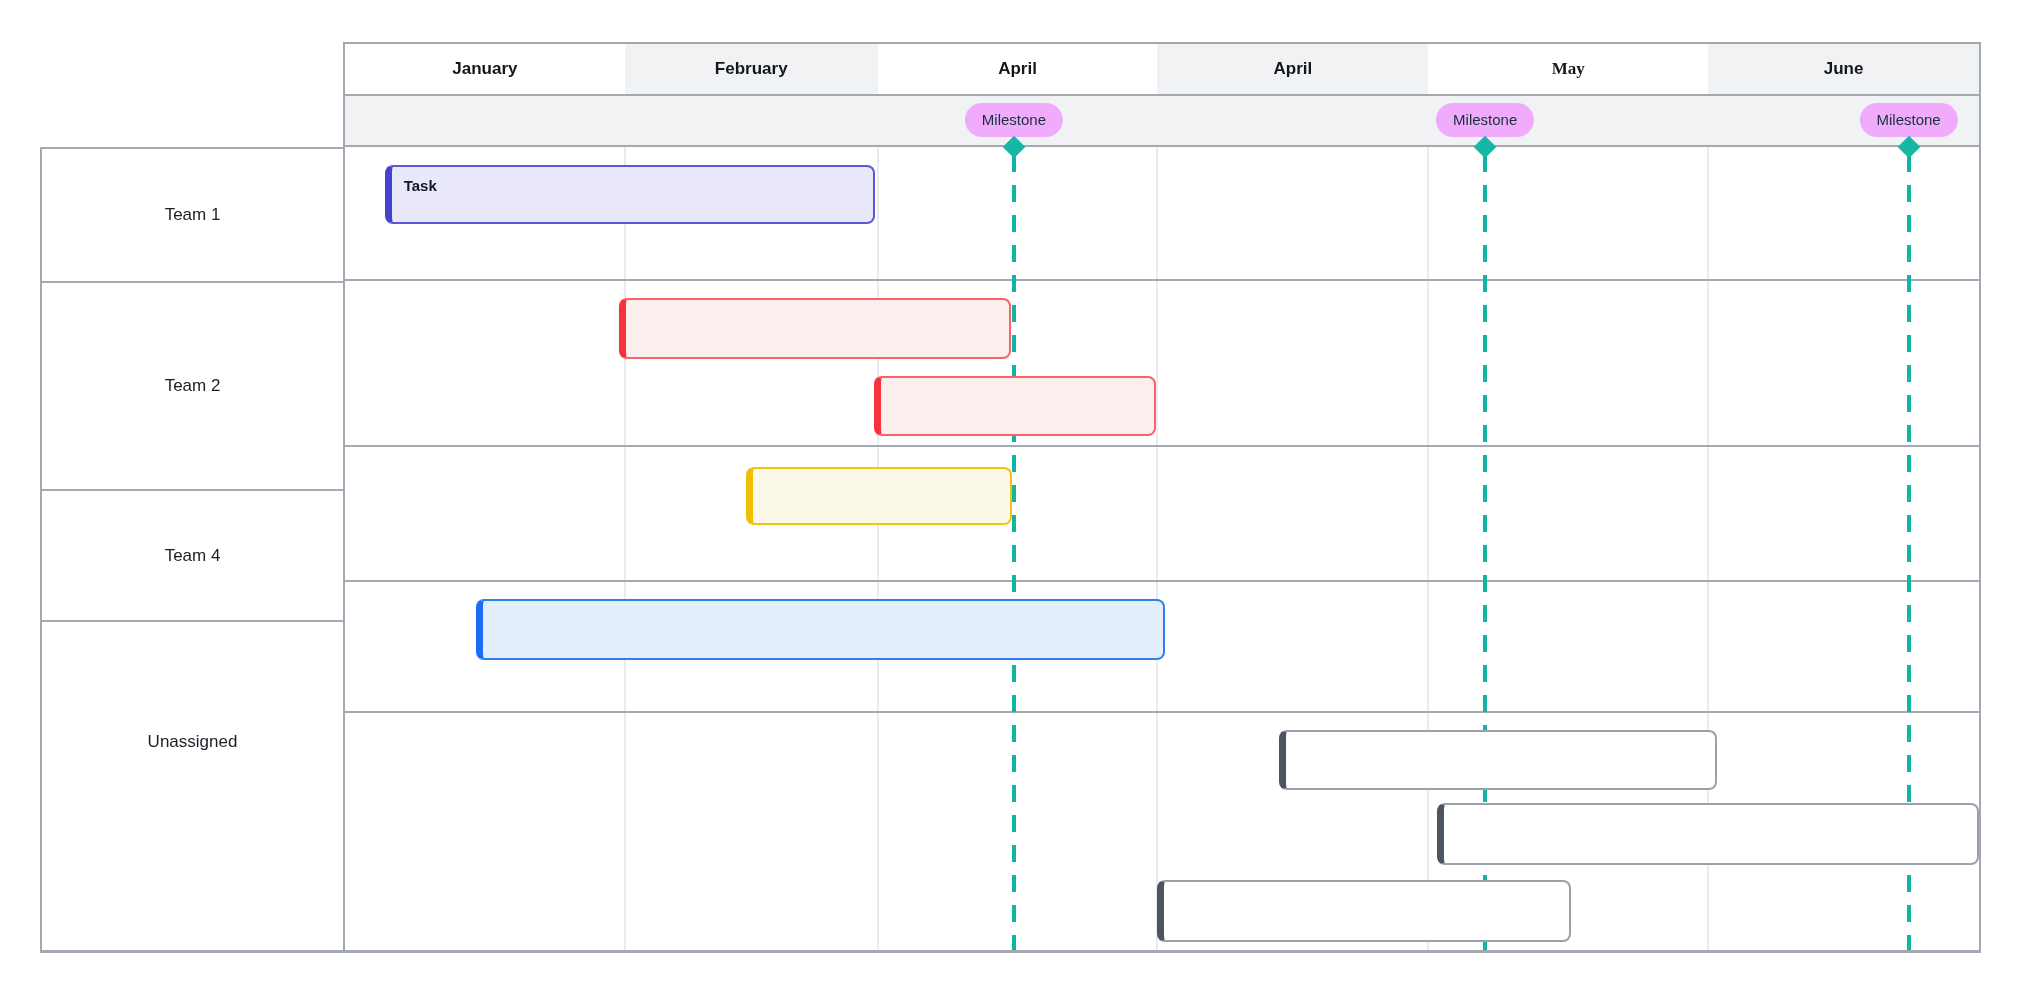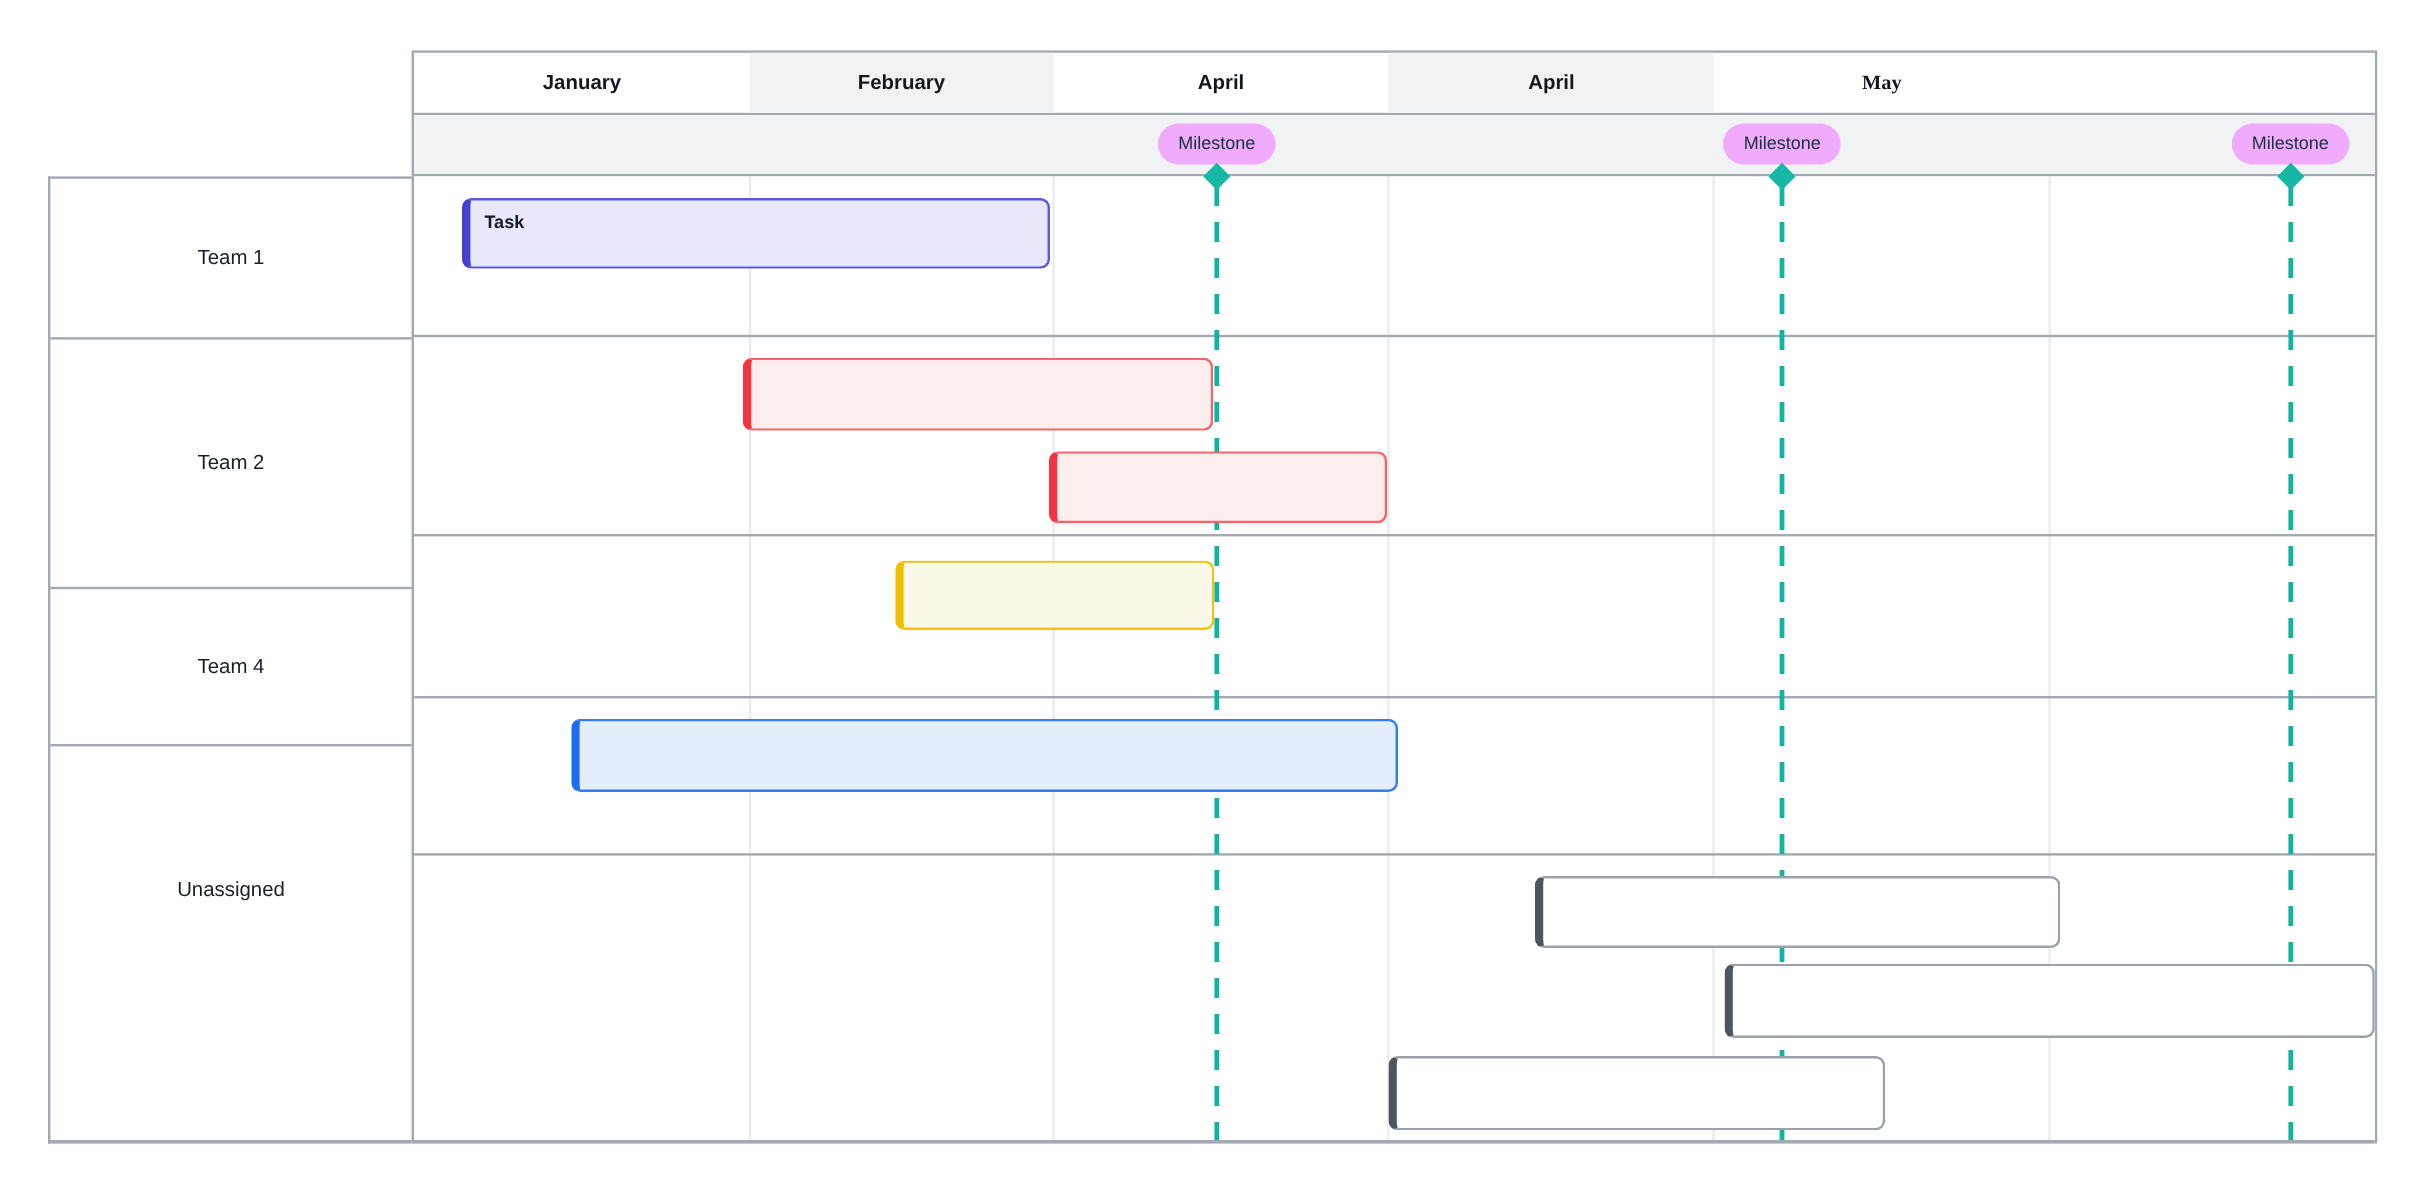--- a/index.html
+++ b/index.html
@@ -54,20 +54,21 @@
         <div class="label-cell" style="height: 131px;">Team 4</div>
         <div class="label-cell" style="height: 242px;">Unassigned</div>
       </div>
     <div class="timeline">
       <div class="month-header" id="month-header">
           <div class="month-cell" style="width: 17.1271%;">January</div>
           <div class="month-cell shaded" style="width: 15.4696%;">February</div>
           <div class="month-cell" style="width: 17.1271%;">April</div>
           <div class="month-cell shaded" style="width: 16.5746%;">April</div>
           <div class="month-cell" style="width: 17.1271%; font-family: Liberation Serif, serif;">May</div>
+          <div class="month-cell shaded" style="width: 16.5746%;">June</div>
         </div>
       <div class="milestone-band" id="milestone-band">
           <div class="milestone-pill" style="left: 40.9392%;">Milestone</div>
           <div class="milestone-diamond" style="left: 40.9392%;"></div>
           <div class="milestone-pill" style="left: 69.779%;">Milestone</div>
           <div class="milestone-diamond" style="left: 69.779%;"></div>
           <div class="milestone-pill" style="left: 95.6906%;">Milestone</div>
           <div class="milestone-diamond" style="left: 95.6906%;"></div>
         </div>
       <div class="body" id="gantt-body">

